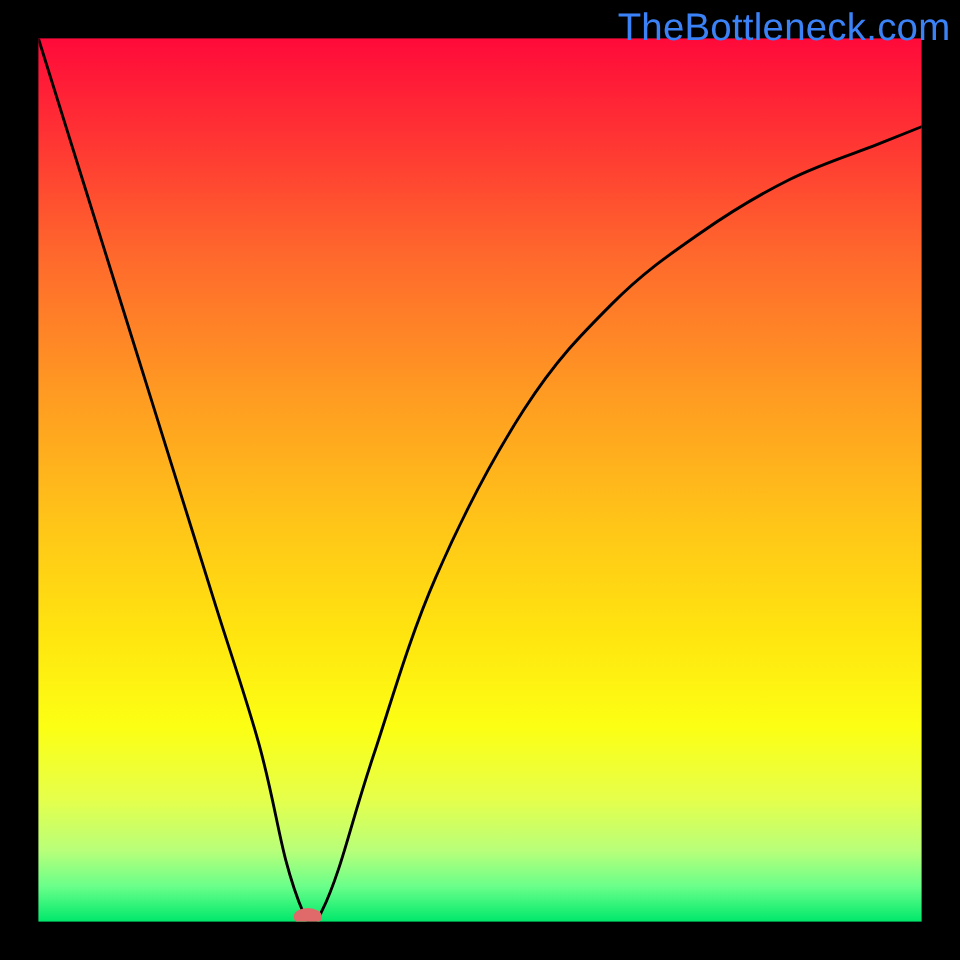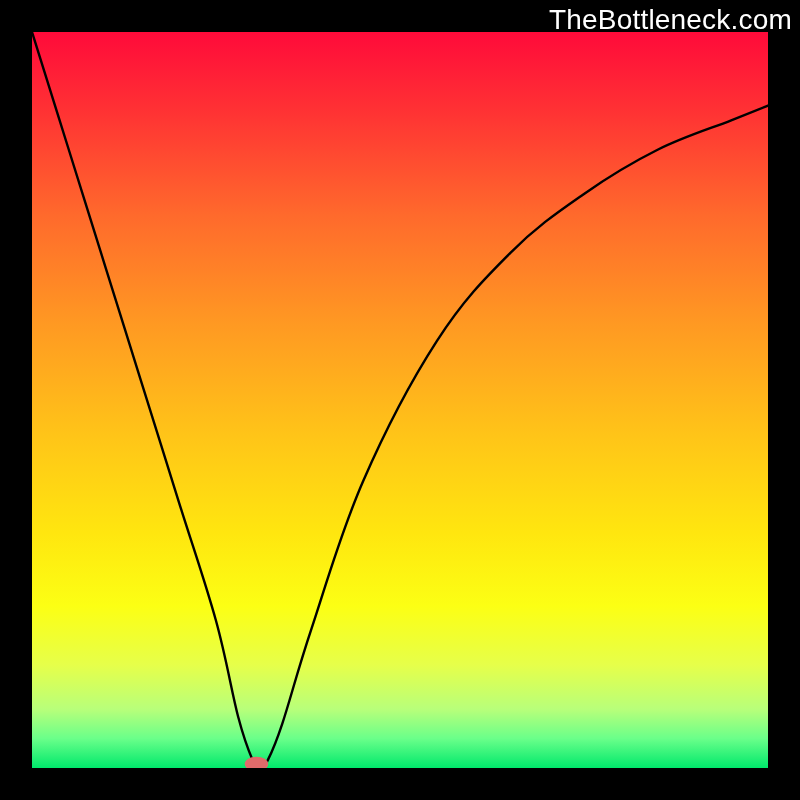--- a/index.html
+++ b/index.html
@@ -28,22 +28,22 @@
       #e6ff4a 86%,
       #b8ff7a 92%,
       #6aff8a 96%,
       #00e86b 100%
     );
   }
   .watermark {
     position: absolute;
     top: 4px;
     right: 8px;
-    color: #ffffff;
-    font-size: 28px;
+    color: #3b82f6;
+    font-size: 32px;
     font-weight: 500;
     letter-spacing: 0.2px;
     pointer-events: none;
   }
   svg {
     position: absolute;
     left: 0;
     top: 0;
   }
 </style>

